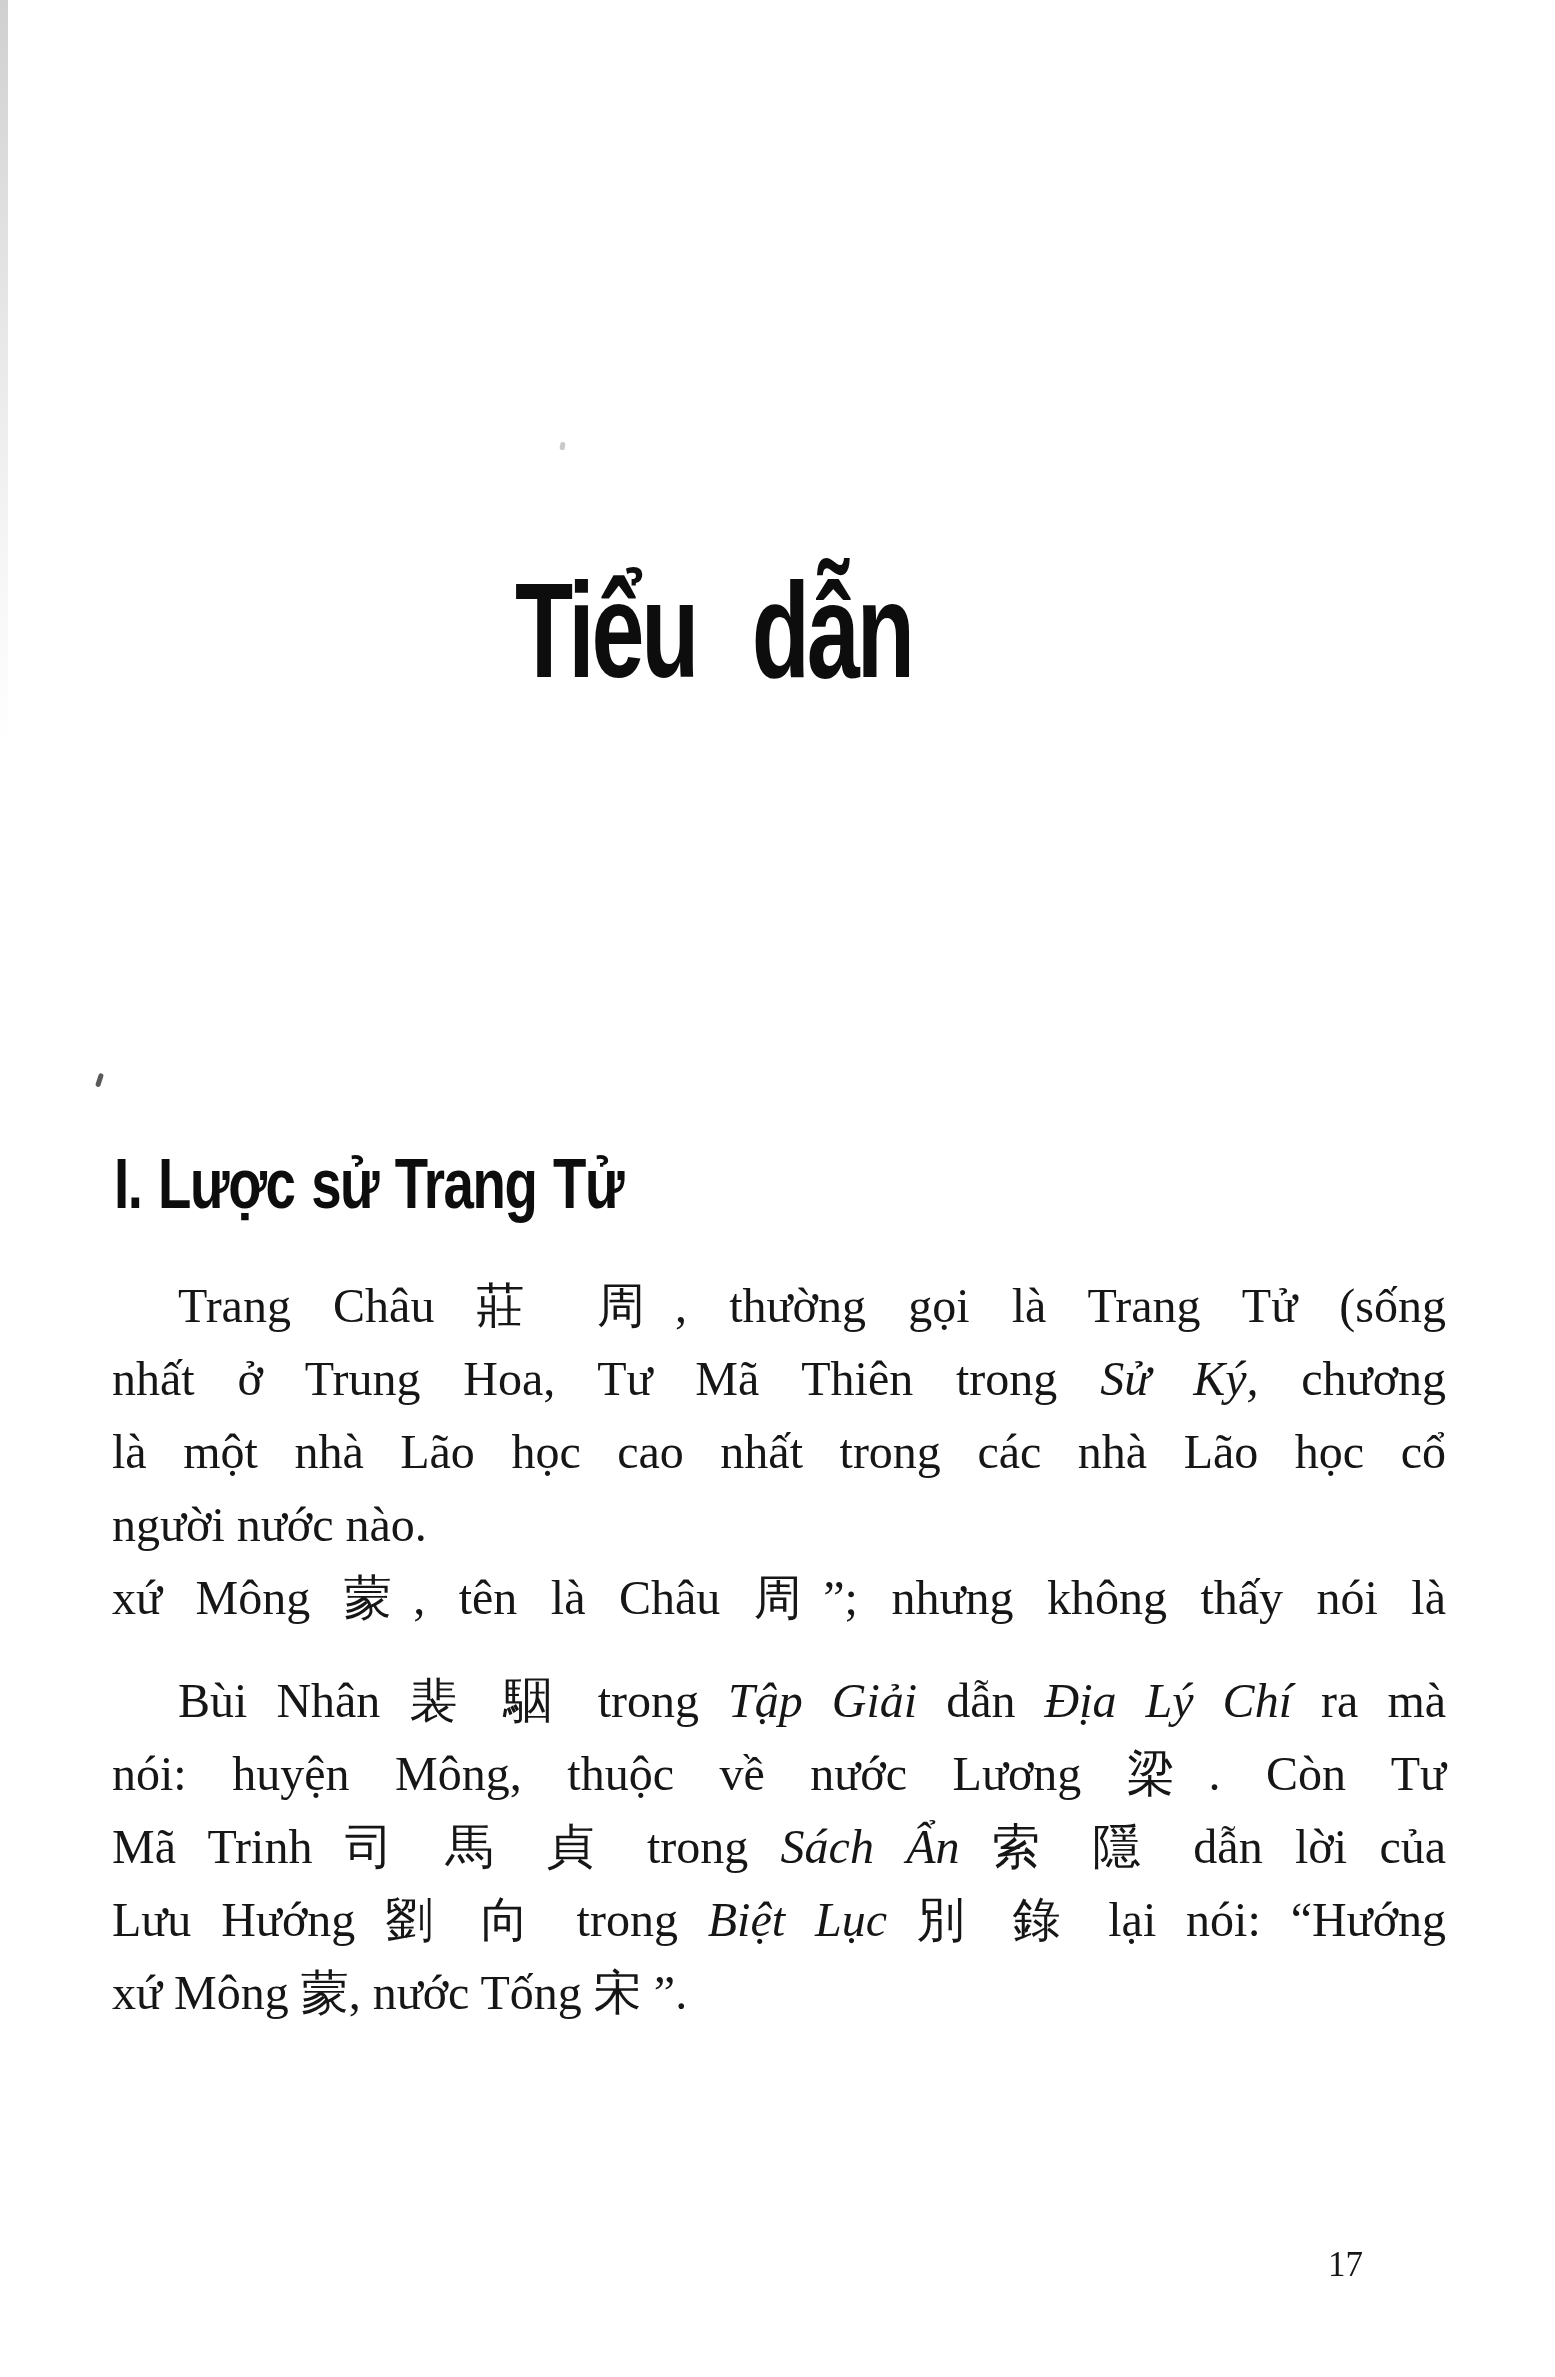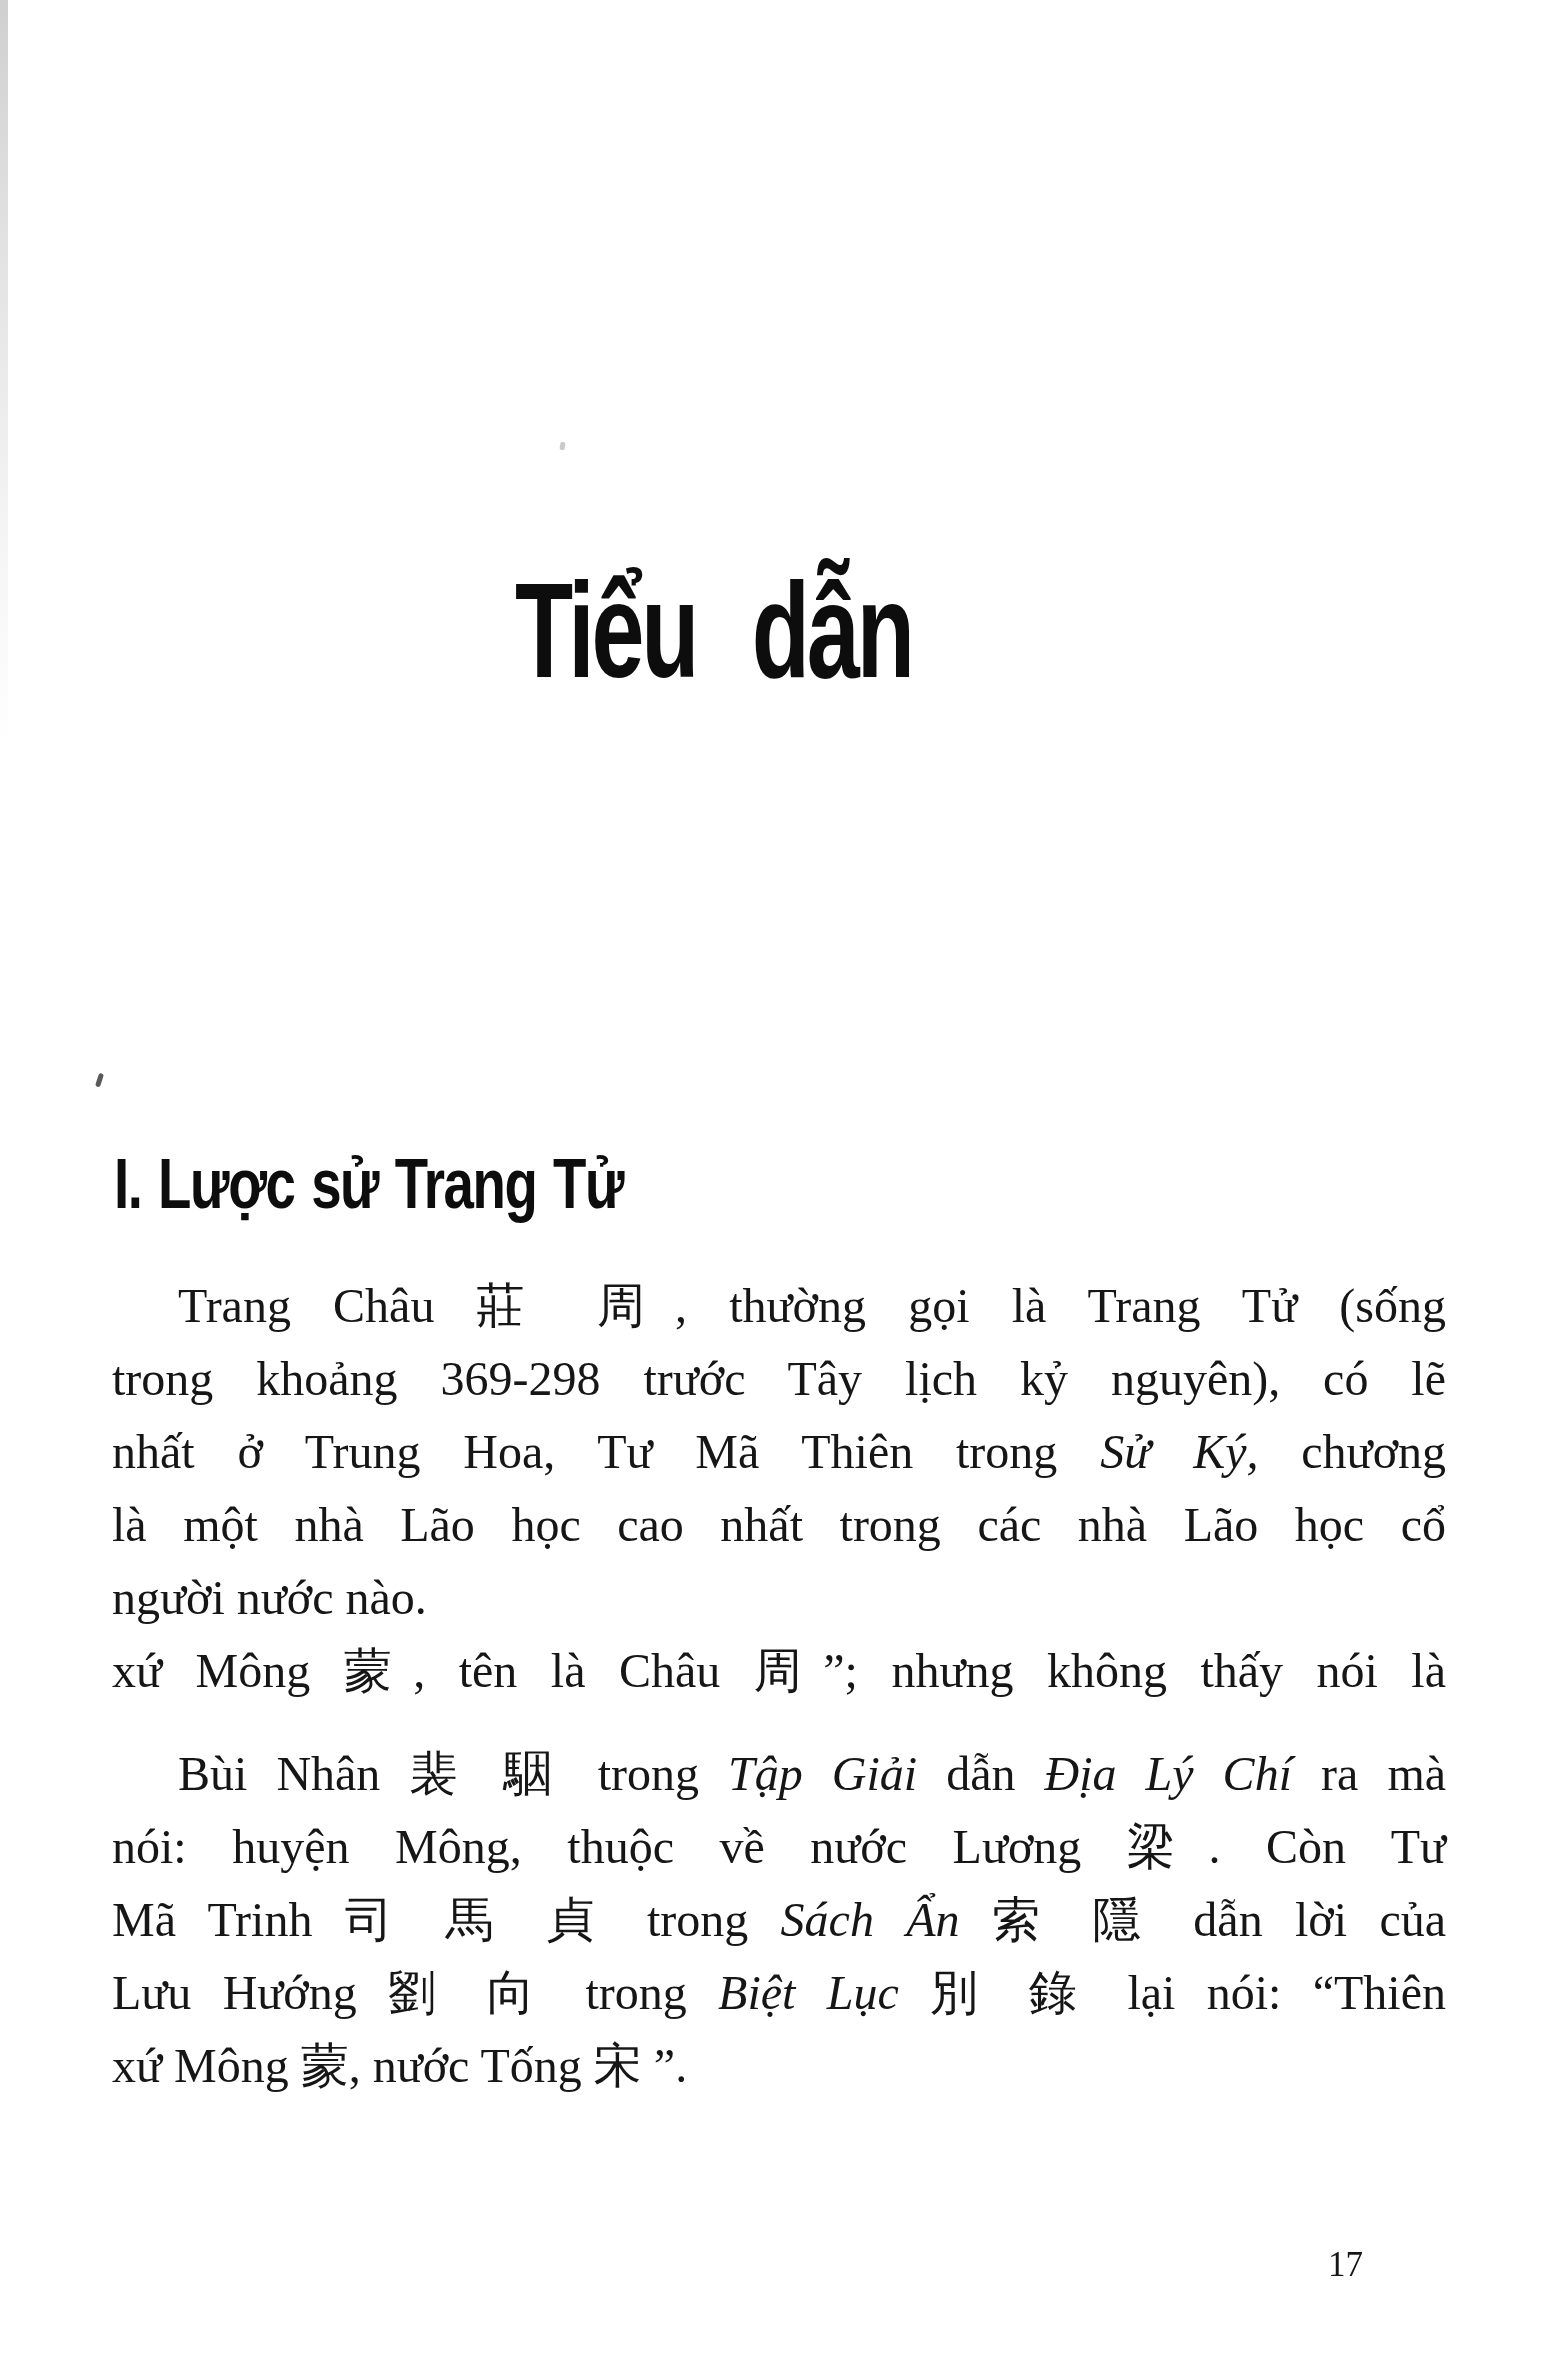--- a/index.html
+++ b/index.html
@@ -96,30 +96,29 @@
   <div class="speck-a"></div>
   <div class="speck-b"></div>
 
   <div class="book-title">Tiểu dẫn</div>
 
   <div class="section-heading">I. Lược sử Trang Tử</div>
 
   <div class="body-text">
       <div class="paragraph">
         <div class="line first"><span>Trang Châu 莊 周, thường gọi là Trang Tử (sống</span></div>
-        <div class="line"><span>trong khoảng 369-298 trước Tây lịch kỷ nguyên), có lẽ</span></div>
         <div class="line"><span>nhất ở Trung Hoa, Tư Mã Thiên trong </span><span class="it">Sử Ký,</span><span> chương</span></div>
         <div class="line"><span>là một nhà Lão học cao nhất trong các nhà Lão học cổ</span></div>
         <div class="line last"><span>người nước nào.</span></div>
         <div class="line"><span>xứ Mông 蒙, tên là Châu 周”; nhưng không thấy nói là</span></div>
       </div>
       <div class="paragraph">
         <div class="line first"><span>Bùi Nhân 裴 駰 trong </span><span class="it">Tập Giải</span><span> dẫn </span><span class="it">Địa Lý Chí</span><span> ra mà</span></div>
         <div class="line"><span>nói: huyện Mông, thuộc về nước Lương 梁. Còn Tư</span></div>
         <div class="line"><span>Mã Trinh 司 馬 貞 trong </span><span class="it">Sách Ẩn</span><span> 索 隱 dẫn lời của</span></div>
-        <div class="line"><span>Lưu Hướng 劉 向 trong </span><span class="it">Biệt Lục</span><span> 別 錄 lại nói: “Thiên</span></div>
+        <div class="line"><span>Lưu Hướng 劉 向 trong </span><span class="it">Biệt Lục</span><span> 別 錄 lại nói: “Hướng</span></div>
         <div class="line last"><span>xứ Mông 蒙, nước Tống 宋 ”.</span></div>
       </div>
     </div>
 
   <div class="page-number">17</div>
 </div>
 
 
 </body></html>

